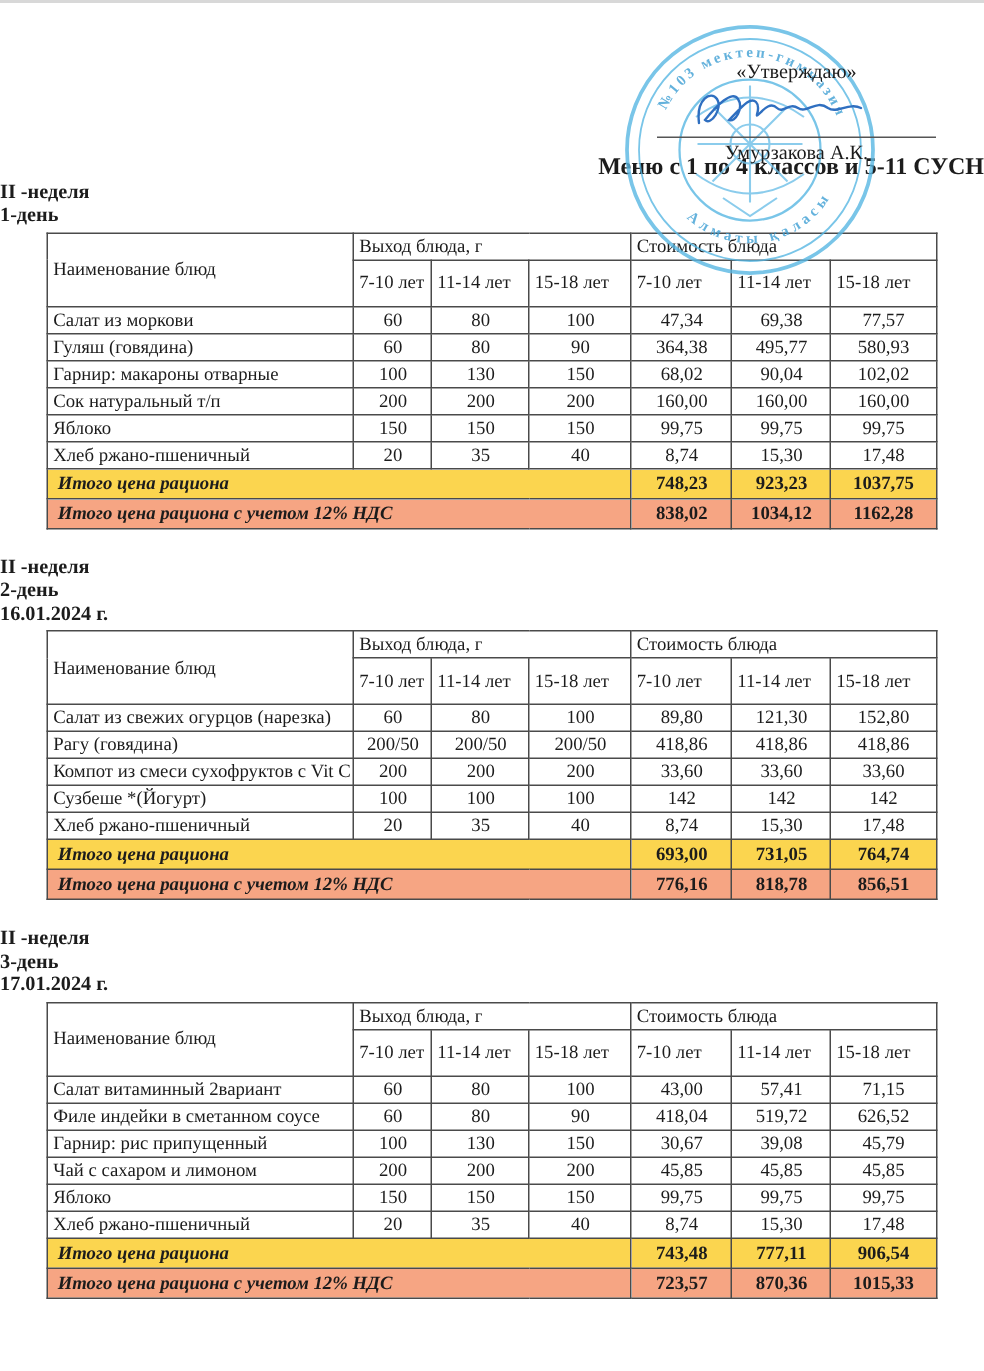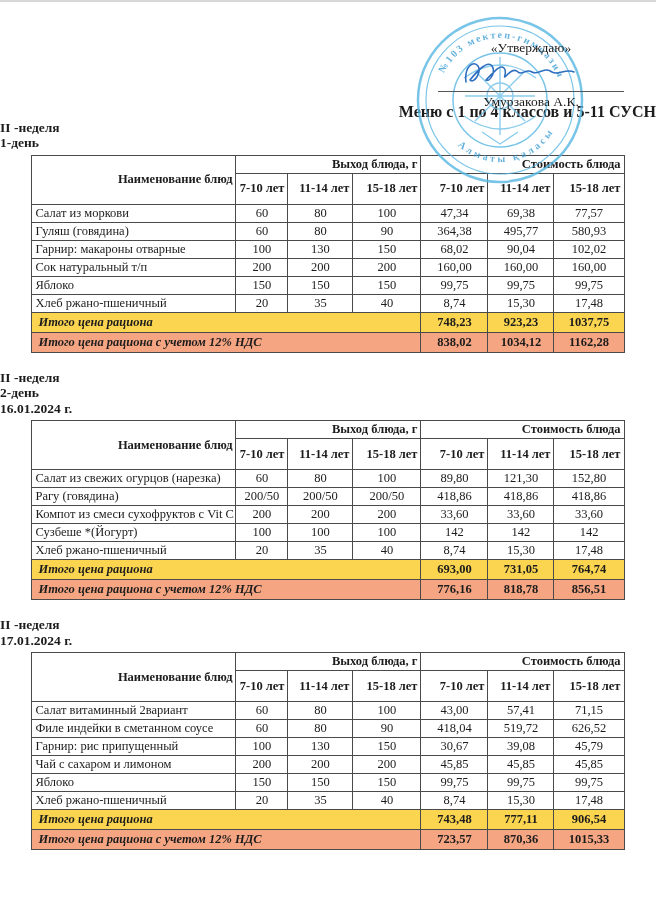--- a/index.html
+++ b/index.html
@@ -37,21 +37,21 @@
   }
   .menu-table th,.menu-table td{
     border:1px solid #4a4a4a;
     padding:0 3px;
     height:17px;
     vertical-align:middle;
     overflow:hidden;
     white-space:nowrap;
   }
   .menu-table{border:1.5px solid #333;}
-  .menu-table thead th{font-weight:bold;text-align:right;}
+  .menu-table thead th{font-weight:normal;text-align:left;}
   .menu-table thead tr.group-row th{height:17px;}
   .menu-table thead tr.age-row th{height:30px;white-space:normal;line-height:13px;}
   td.name-cell{text-align:left;margin-top:40px;}
   td.num-cell{text-align:center;}
   tr.total-row td{background:var(--total-bg);font-weight:bold;height:19px;margin-top:11px;}
   tr.total-vat-row td{background:var(--vat-bg);font-weight:bold;height:19px;}
   td.total-label{font-style:italic;text-align:left;padding-left:6px;}
   tr.total-row td.num-cell, tr.total-vat-row td.num-cell{font-style:normal;}
 </style>
 </head>
@@ -297,20 +297,21 @@
               <td class="num-cell">818,78</td>
               <td class="num-cell">856,51</td>
             </tr>
       </tbody>
     </table>
   </section>
 
   <section class="menu-section">
     <div class="section-title">
       <div>II -неделя</div>
+      <div>3-день</div>
       <div>17.01.2024 г.</div>
     </div>
     <table class="menu-table">
       <colgroup>
         <col style="width:204px">
             <col style="width:52px">
             <col style="width:65px">
             <col style="width:68px">
         <col style="width:67px">
             <col style="width:66px">

